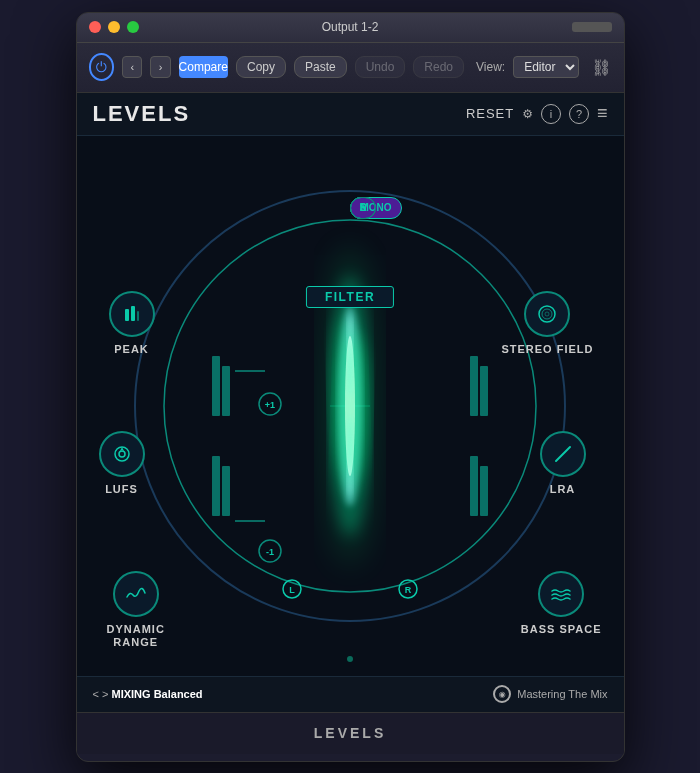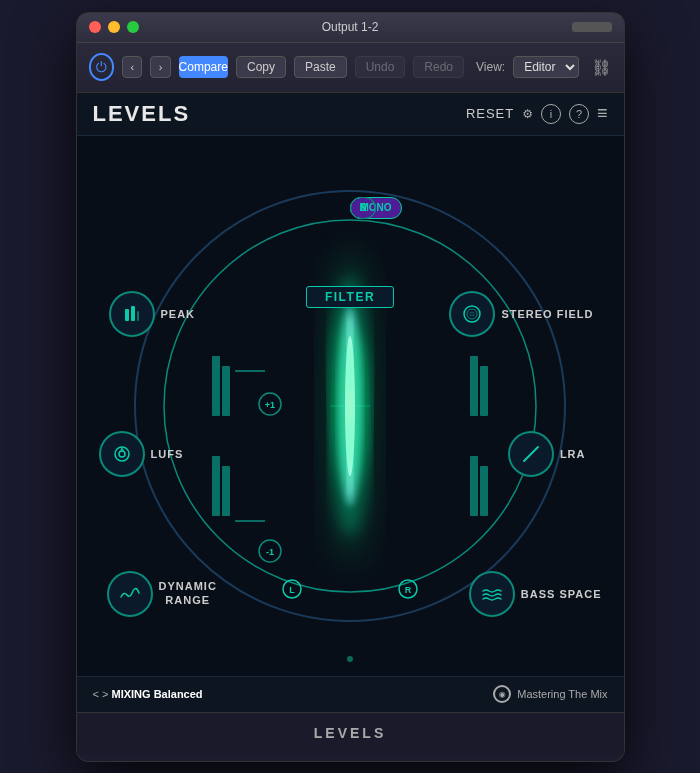--- a/index.html
+++ b/index.html
@@ -131,21 +131,21 @@
       border-radius: 4px;
       font-size: 12px;
       cursor: pointer;
       height: 22px;
     }
     .toolbar-btn {
       background: #3a3a4a;
       border: 1px solid #555;
       color: #ccc;
       padding: 3px 10px;
-      border-radius: 4px;
+      border-radius: 9px;
       font-size: 12px;
       cursor: pointer;
       height: 22px;
     }
     .toolbar-btn.disabled { opacity: 0.4; cursor: default; }
     .view-label { color: #aaa; font-size: 12px; margin-left: 4px; }
     .view-select {
       background: #3a3a4a;
       border: 1px solid #555;
       color: #ddd;
@@ -232,20 +232,21 @@
       font-size: 12px;
       font-weight: 600;
       letter-spacing: 1.5px;
       border-radius: 3px;
     }
 
     
     .module-icon {
       position: absolute;
       display: flex;
+      flex-direction: column;
       align-items: center;
       gap: 6px;
       cursor: pointer;
     }
     .module-circle {
       width: 46px;
       height: 46px;
       border-radius: 50%;
       border: 2px solid #0a8a7a;
       background: #0a1a2a;

